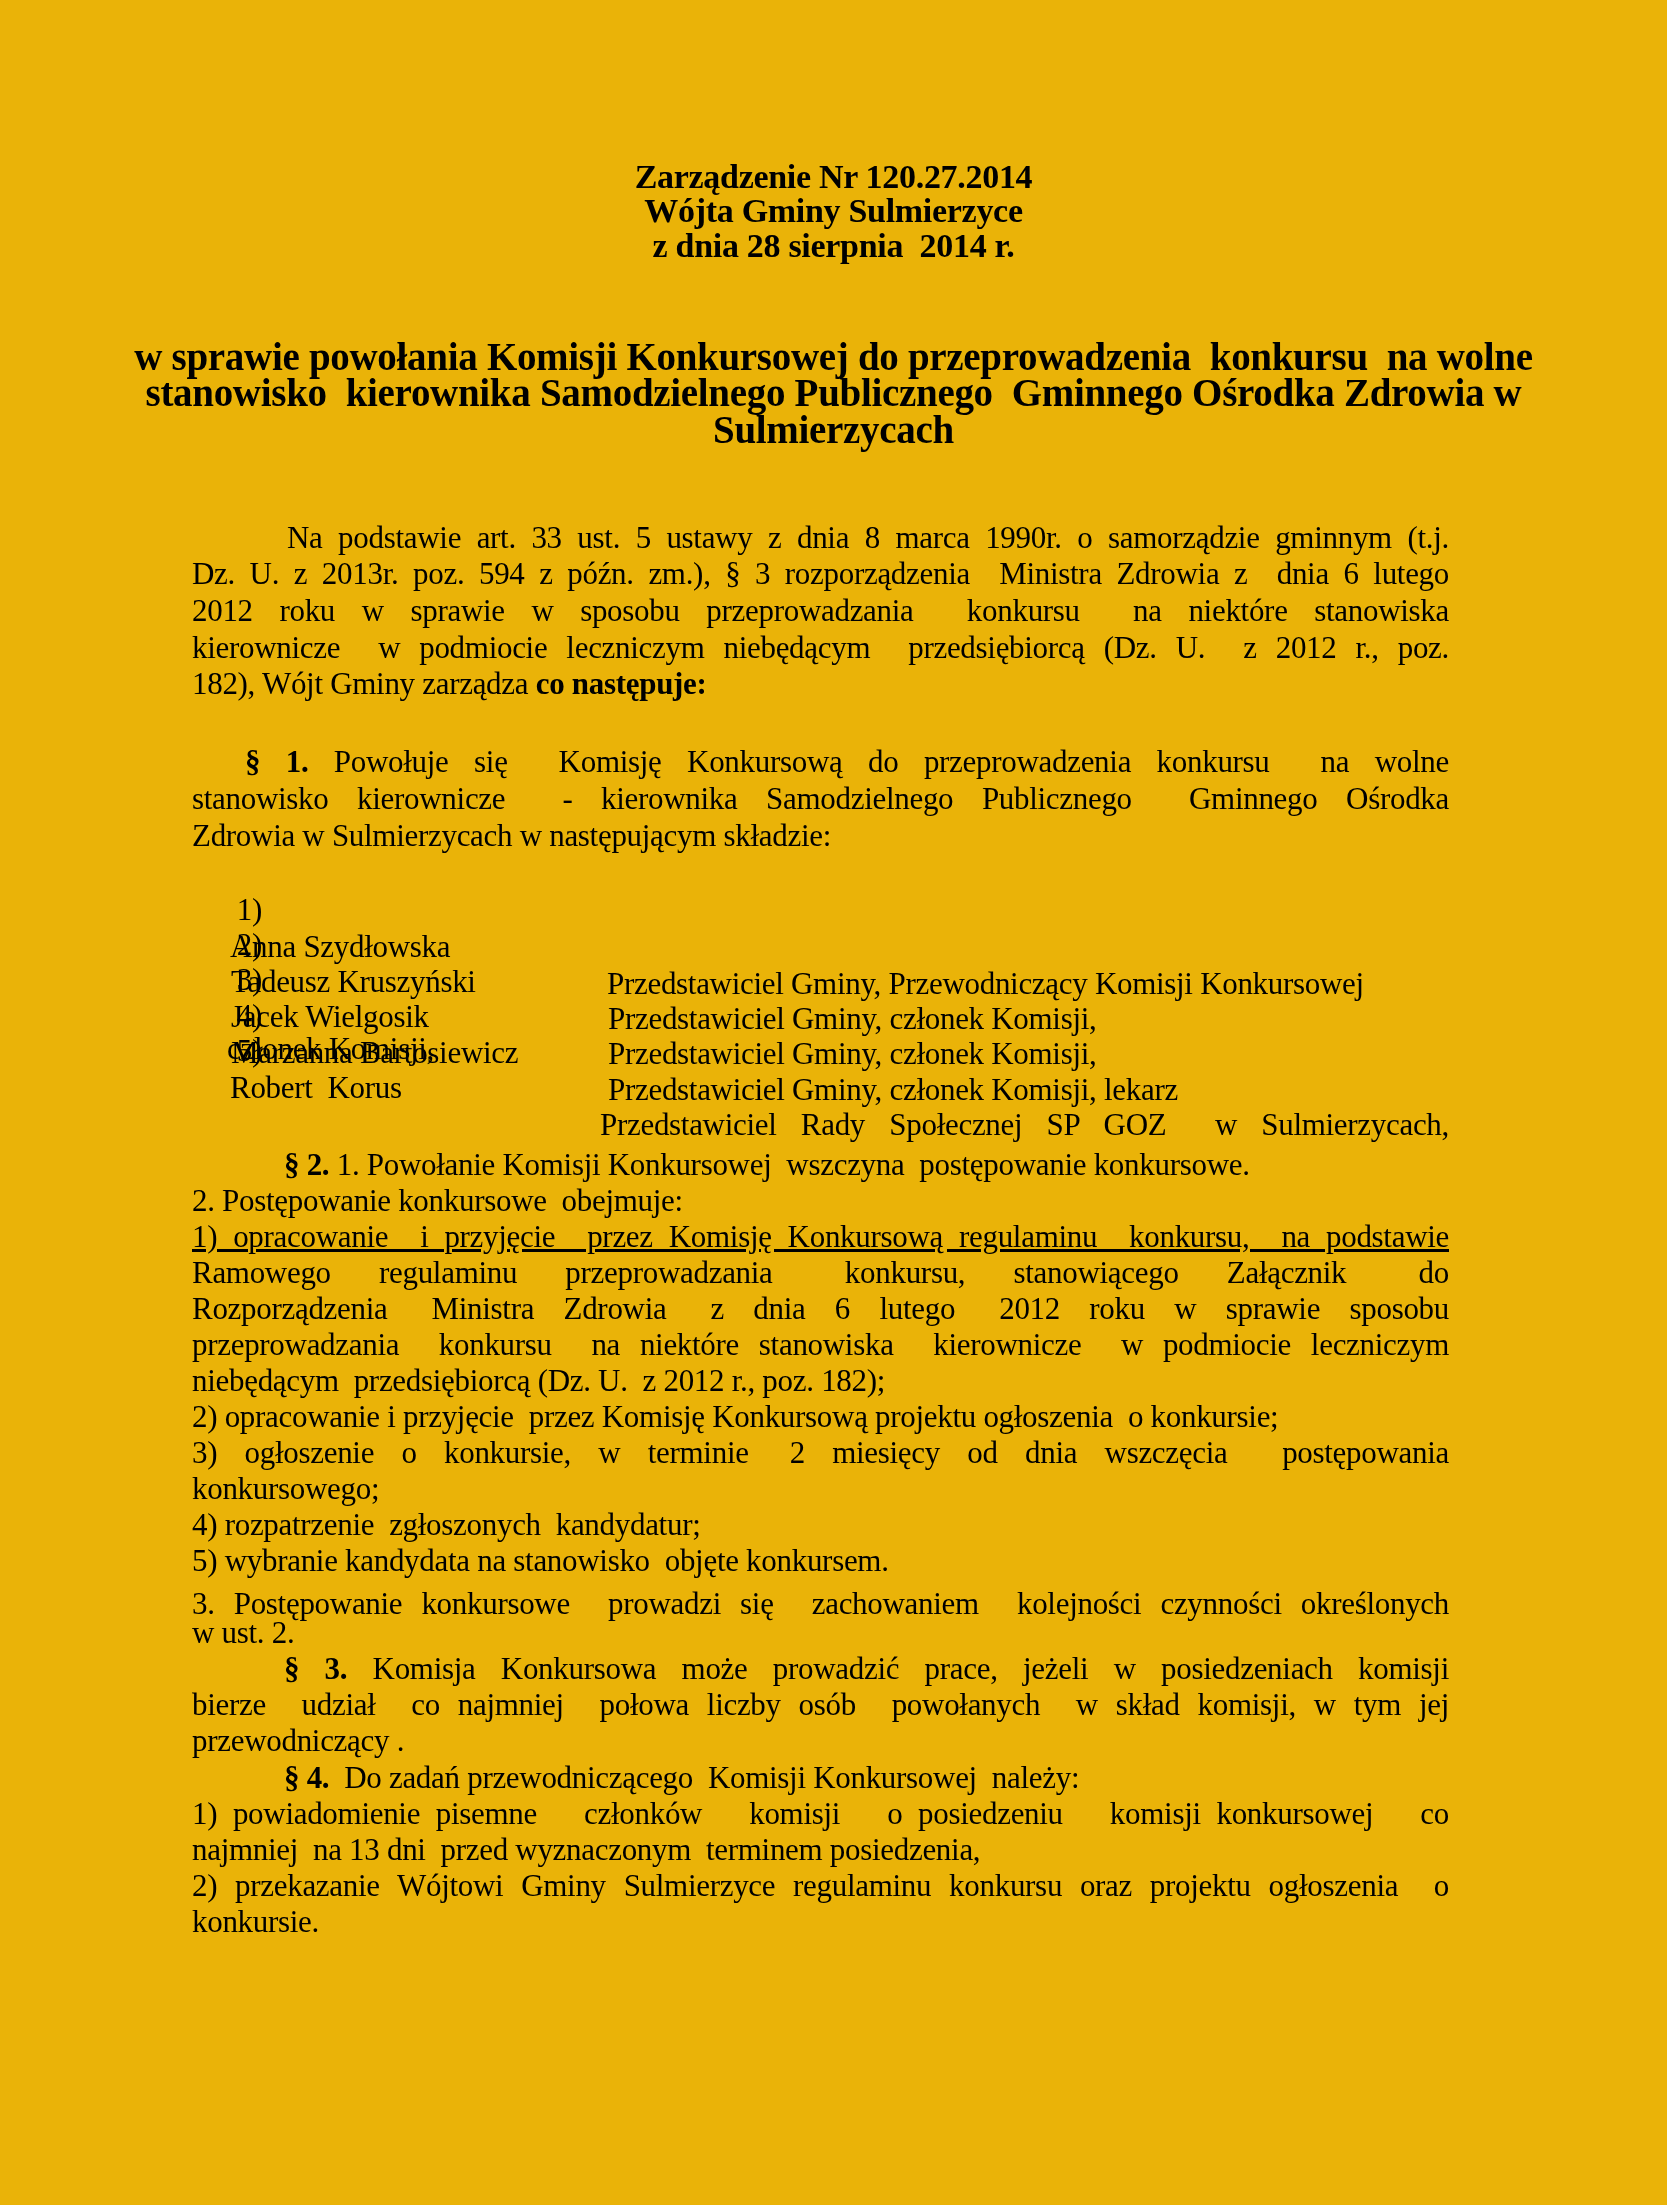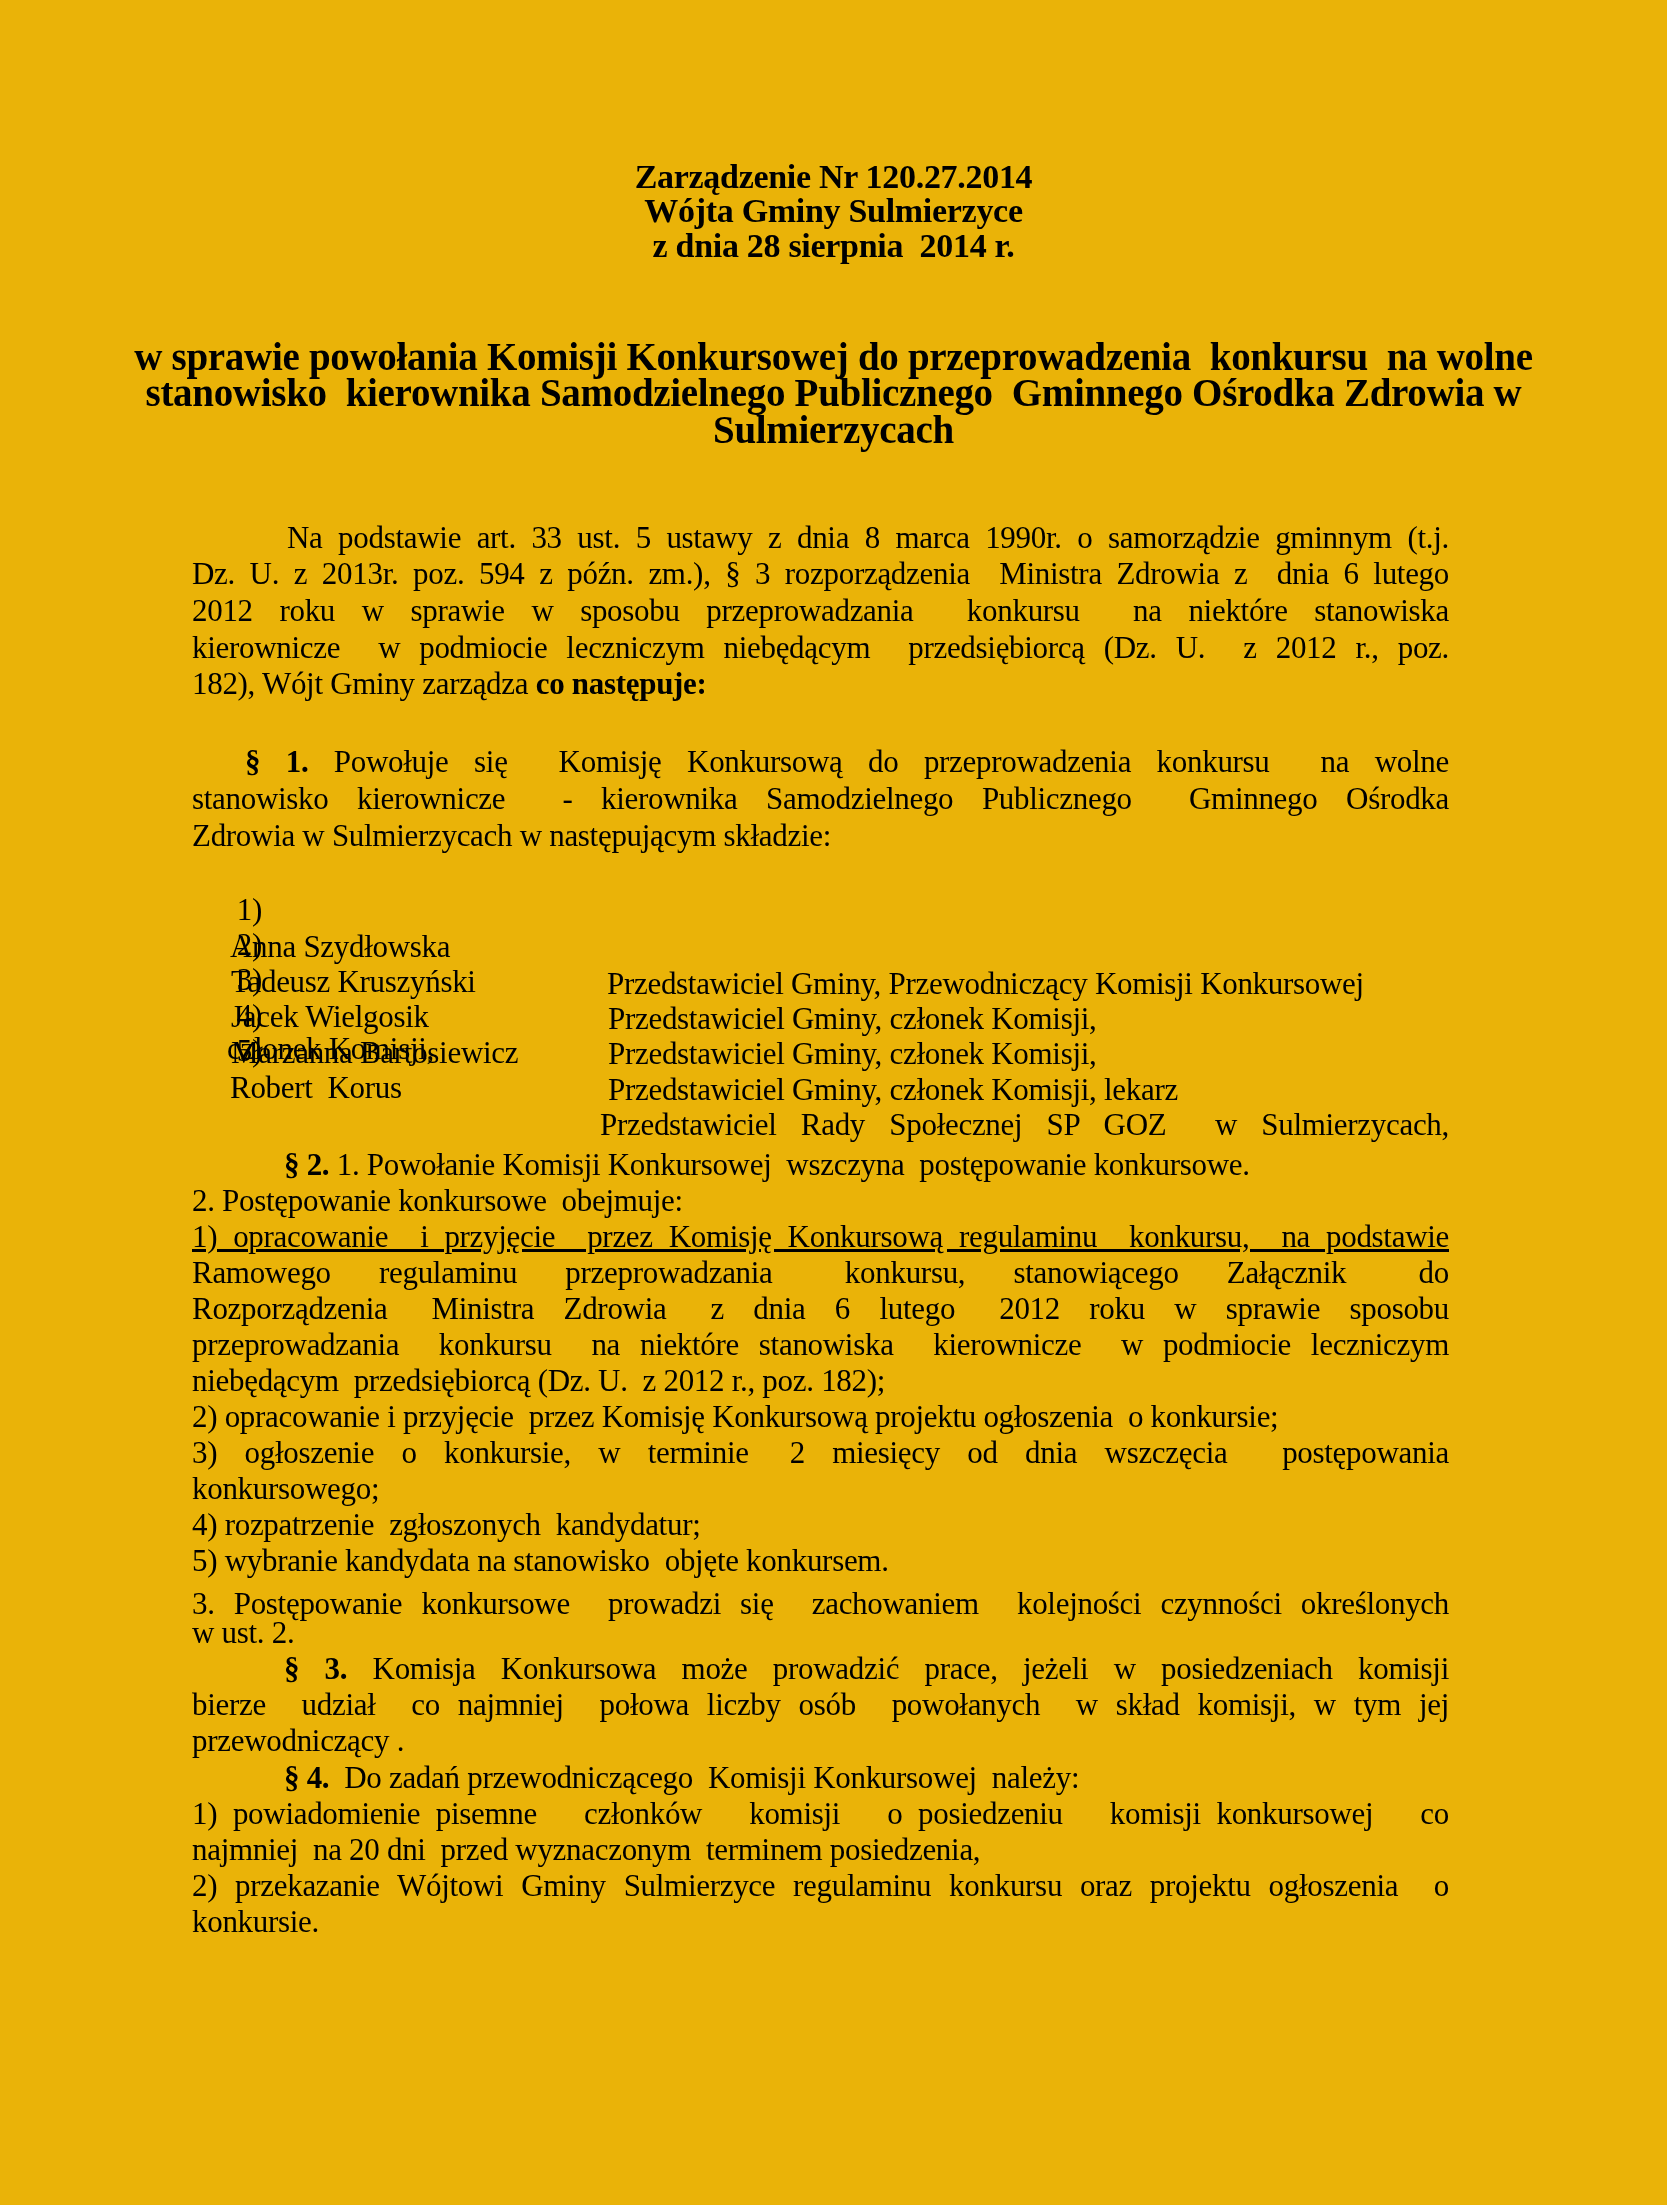--- a/index.html
+++ b/index.html
@@ -78,18 +78,18 @@
   <div class="ln" style="top:1542px; left:192px;">5) wybranie kandydata na stanowisko  objęte konkursem.</div>
   <div class="ln just" style="top:1578px;margin-top:7px;">3. Postępowanie konkursowe  prowadzi się  zachowaniem  kolejności czynności określonych</div>
   <div class="ln" style="top:1614px; left:192px;">w ust. 2.</div>
 
   <div class="ln" style="top:1650px; left:284px; width:1165px; text-align:justify; text-align-last:justify;"><span class="b">§ 3.</span><span> Komisja Konkursowa może prowadzić prace, jeżeli w posiedzeniach komisji</span></div>
   <div class="ln just" style="top:1686px;">bierze  udział  co najmniej  połowa liczby osób  powołanych  w skład komisji, w tym jej</div>
   <div class="ln" style="top:1722px; left:192px;">przewodniczący .</div>
 
   <div class="ln" style="top:1759px; left:284px;"><span class="b">§ 4.</span><span>  Do zadań przewodniczącego  Komisji Konkursowej  należy:</span></div>
   <div class="ln just" style="top:1795px;">1) powiadomienie pisemne   członków   komisji   o posiedzeniu   komisji konkursowej   co</div>
-  <div class="ln" style="top:1831px; left:192px;">najmniej  na 20 dni  przed wyznaczonym  terminem posiedzenia,</div>
+  <div class="ln" style="top:1831px; left:192px;">najmniej  na 13 dni  przed wyznaczonym  terminem posiedzenia,</div>
   <div class="ln just" style="top:1867px;">2) przekazanie Wójtowi Gminy Sulmierzyce regulaminu konkursu oraz projektu ogłoszenia  o</div>
   <div class="ln" style="top:1903px; left:192px;">konkursie.</div>
 
 </div>
 
 
 </body></html>

